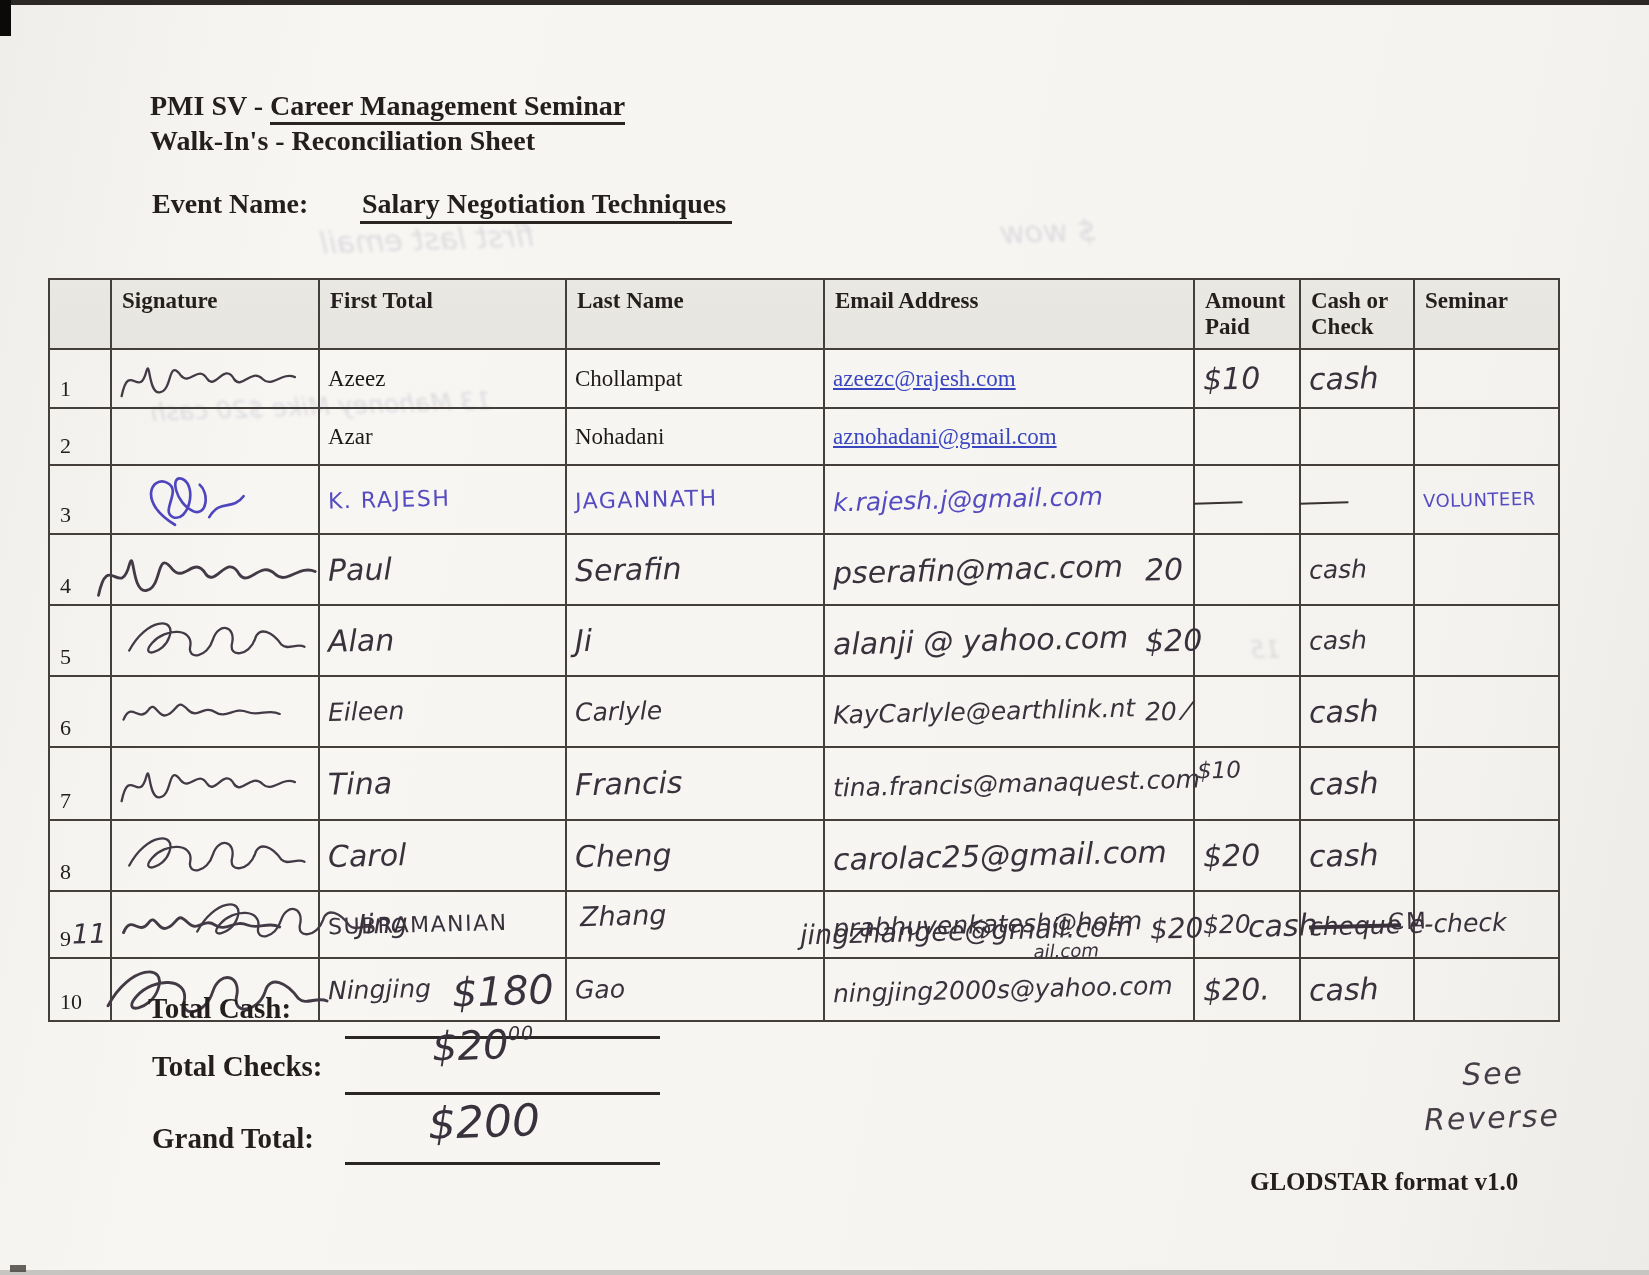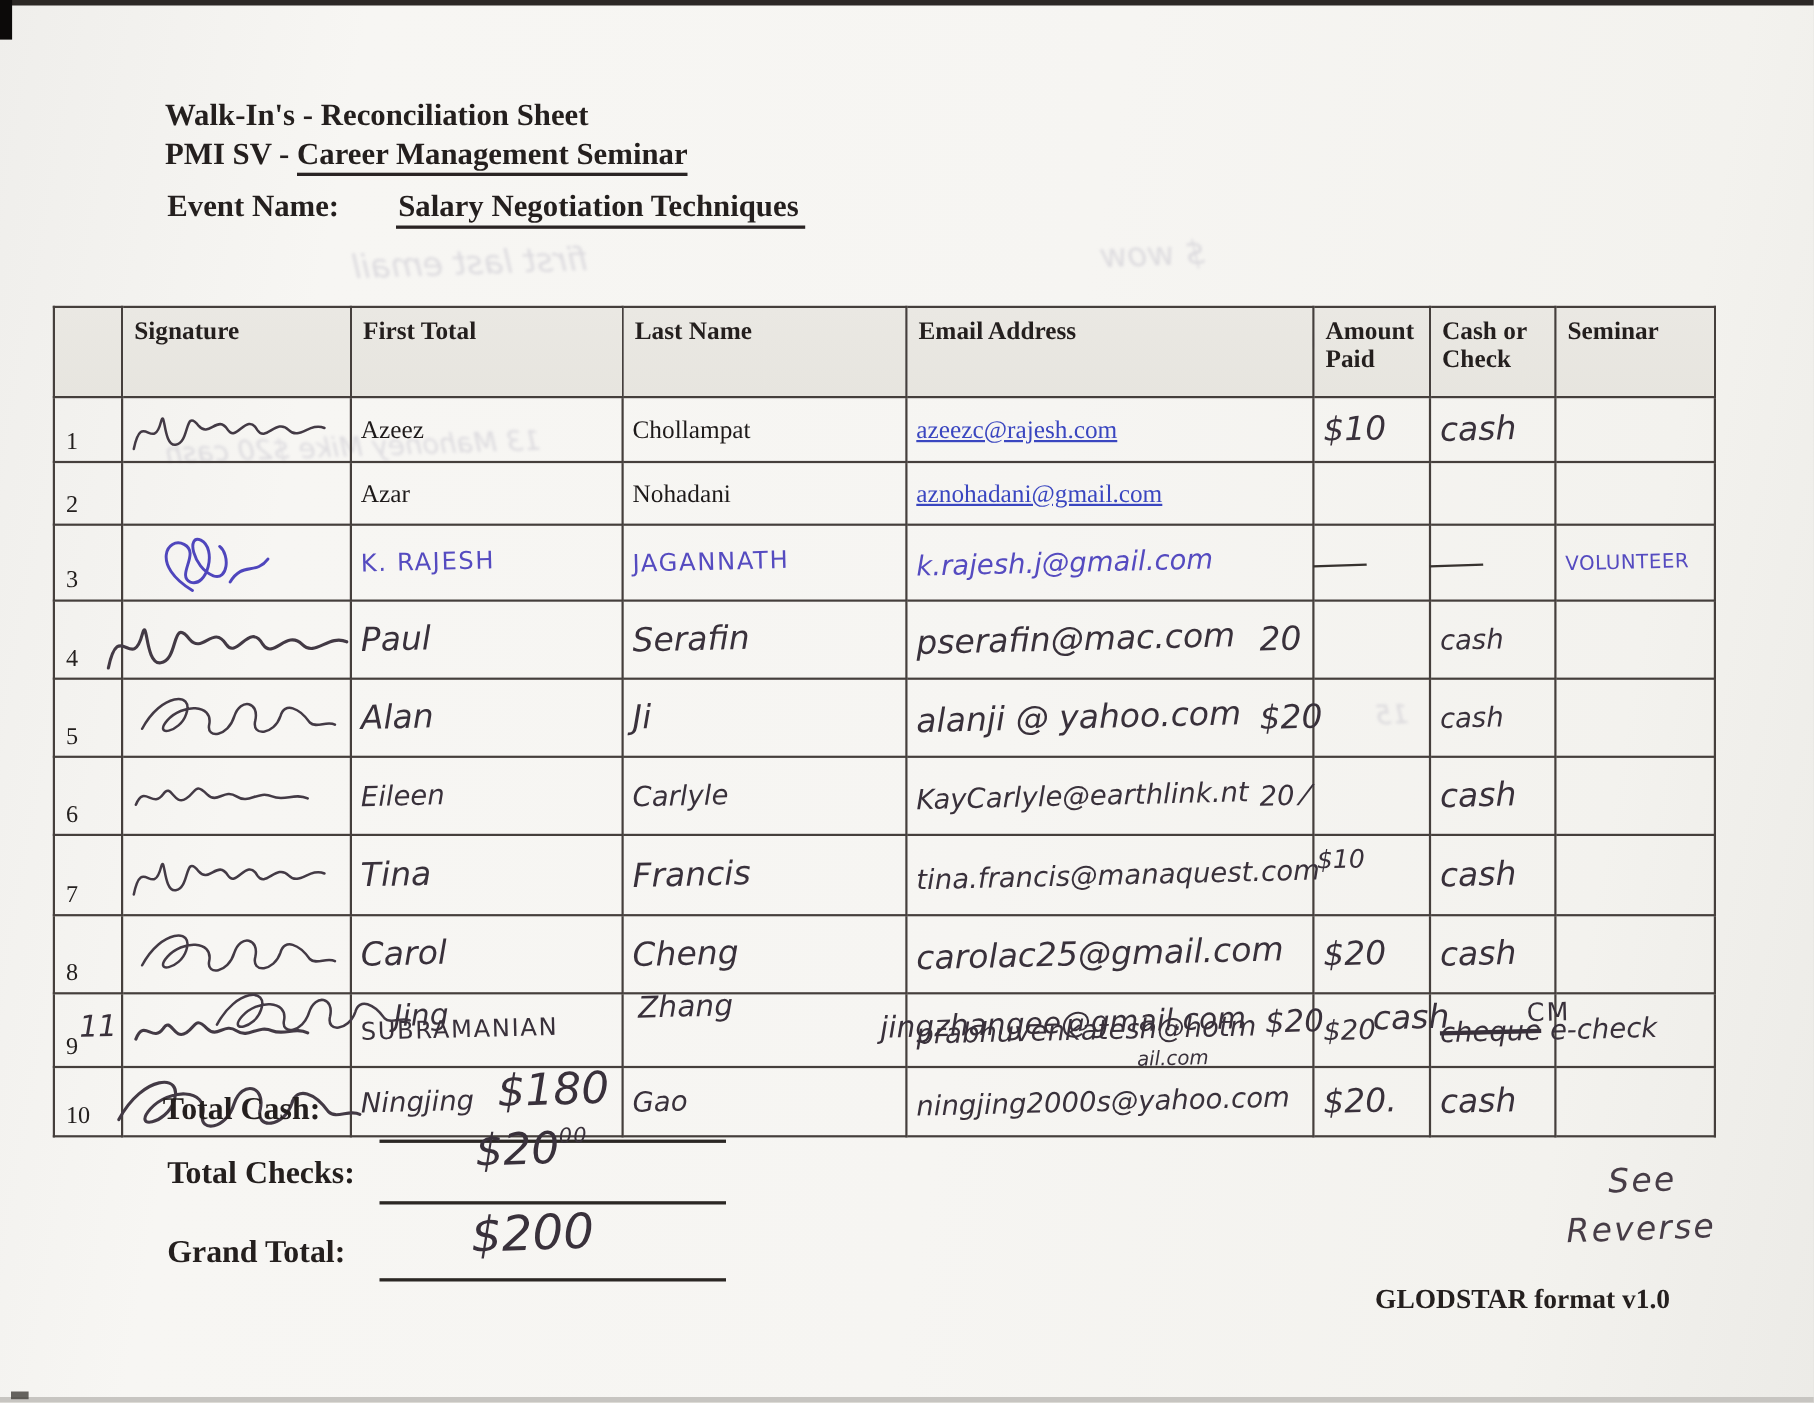--- a/index.html
+++ b/index.html
@@ -8,30 +8,30 @@
         font-family:"Liberation Serif",serif;color:#241f1e;}
   
   .scan-top{position:absolute;left:0;top:0;width:100%;height:5px;background:#161210;opacity:.9;}
   .scan-corner{position:absolute;left:0;top:0;width:11px;height:36px;background:#0c0a09;}
   .scan-bottom{position:absolute;left:0;bottom:0;width:100%;height:5px;background:#c7c5c1;}
   .scan-bl{position:absolute;left:10px;bottom:3px;width:16px;height:7px;background:#413d3a;opacity:.8;}
 
   
   .titleblock{position:absolute;left:150px;top:88px;font-size:28px;font-weight:bold;line-height:1.25;}
   .u3{border-bottom:3px solid #2a2424;padding-bottom:1px;}
-  .meta{position:absolute;left:152px;top:172px;font-size:28px;font-weight:bold;}
+  .meta{position:absolute;left:152px;top:188px;font-size:28px;font-weight:bold;}
   .meta .mrow{display:flex;margin-bottom:7px;}
   .meta .mlabel{width:208px;}
   .meta .mval{border-bottom:3px solid #2a2424;padding:0 6px 1px 2px;}
 
   
   #sheet{position:absolute;left:48px;top:278px;border-collapse:collapse;table-layout:fixed;width:1510px;}
   #sheet th,#sheet td{border:2px solid #453f3c;overflow:visible;position:relative;}
   #sheet th{background:linear-gradient(180deg,#eae8e3,#e7e5df);font-size:23px;font-weight:bold;
-            text-align:left;vertical-align:top;padding:8px 4px 20px 10px;height:62px;box-sizing:border-box;}
+            text-align:left;vertical-align:top;padding:8px 4px 8px 10px;height:62px;box-sizing:border-box;}
   #sheet td{padding:0 0 0 8px;vertical-align:middle;}
   #sheet td.numc{vertical-align:bottom;padding:0 0 5px 10px;font-size:22px;color:#24201f;}
   tr.r1 td{height:52px;} tr.r2 td{height:50px;} tr.r3 td{height:62px;}
   tr.r4 td{height:64px;} tr.r5 td{height:64px;} tr.r6 td{height:64px;}
   tr.r7 td{height:66px;} tr.r8 td{height:64px;} tr.r9 td{height:60px;} tr.r10 td{height:56px;}
 
   
   .cv{display:inline-block;}
   .typed{font-family:"Liberation Serif",serif;font-size:23px;color:#1e1a1a;}
   .link{color:#3a46c0;text-decoration:underline;}
@@ -82,22 +82,22 @@
   <div class="scan-bottom"></div>
   <div class="scan-bl"></div>
 
   <span class="bleed" style="left:320px;top:222px;font-size:30px;">first    last    email</span>
   <span class="bleed" style="left:1000px;top:214px;font-size:30px;">$ wow</span>
   <span class="bleed" style="left:1120px;top:292px;font-size:25px;">12   Gary   Johnson</span>
   <span class="bleed" style="left:150px;top:392px;font-size:25px;">13   Mahoney  Mike        $20 cash</span>
   <span class="bleed" style="left:1250px;top:636px;font-size:24px;">15</span>
 
   <div class="titleblock">
+    <div><span>PMI SV - </span><span class="u3">Career Management Seminar</span></div>
     <div>Walk-In's - Reconciliation Sheet</div>
-    <div><span>PMI SV - </span><span class="u3">Career Management Seminar</span></div>
   </div>
 
   <div class="meta">
     <div class="mrow">
       <span class="mlabel">Event Name:</span>
       <span class="mval">Salary Negotiation Techniques</span>
     </div>
   </div>
 
   <table id="sheet">

